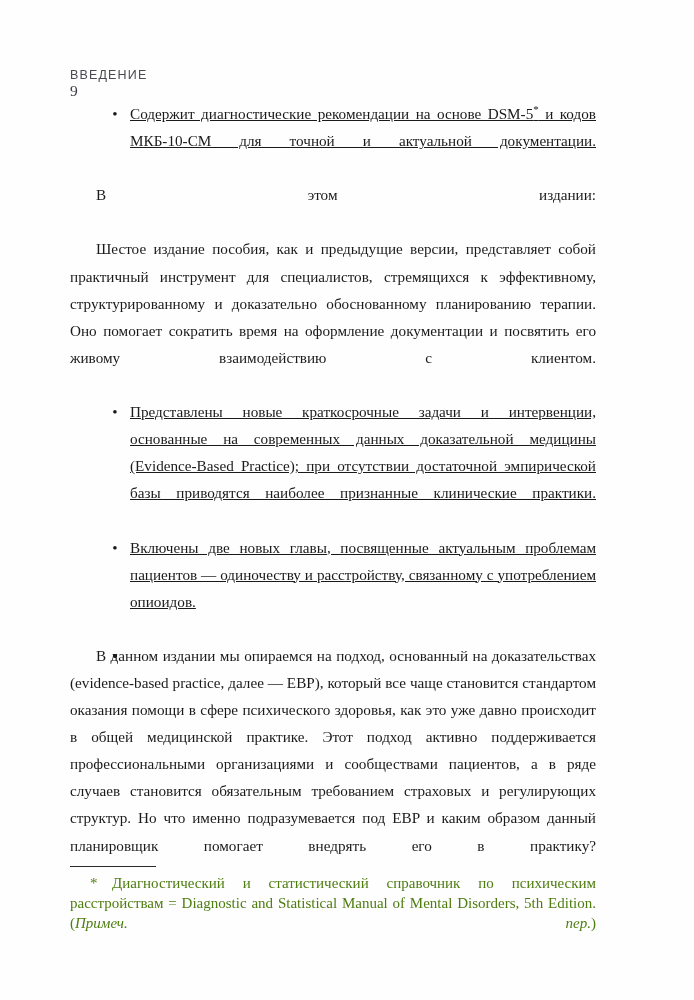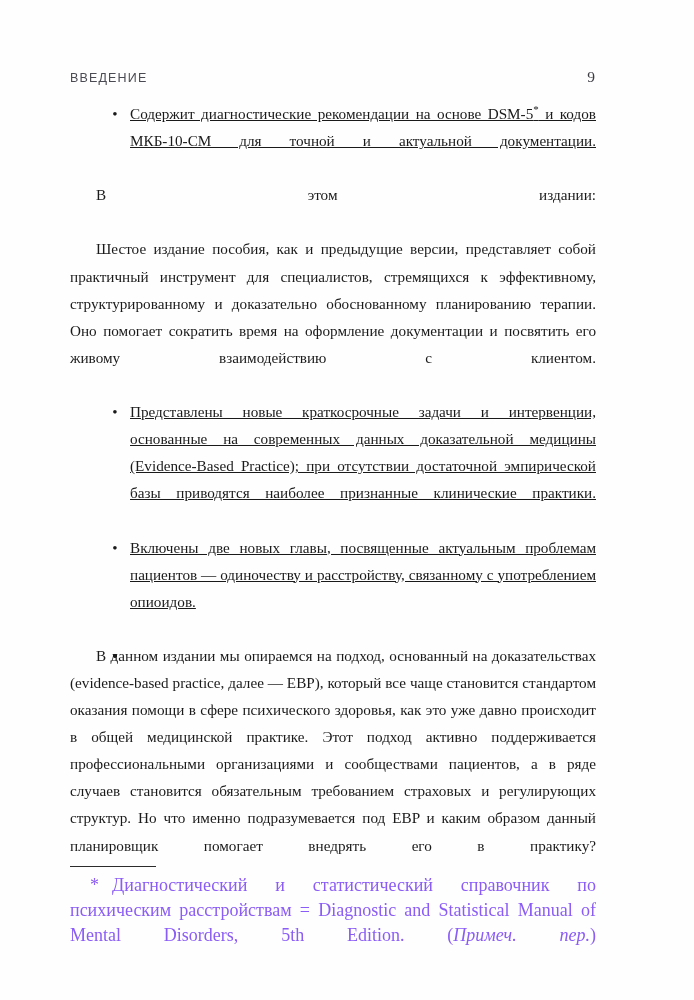--- a/index.html
+++ b/index.html
@@ -23,20 +23,21 @@
   
   .running-head {
     position: absolute;
     left: 70px;
     top: 68px;
     width: 525px;
     height: 20px;
     display: flex;
     align-items: baseline;
     justify-content: space-between;
+    flex-direction: column;
   }
   .running-head-title {
     font-family: "Liberation Sans", "DejaVu Sans", sans-serif;
     font-size: 12.5px;
     letter-spacing: 1.15px;
     color: #4a4a52;
     text-transform: uppercase;
     white-space: nowrap;
   }
   .running-head-folio {
@@ -114,25 +115,25 @@
     width: 526px;
   }
   .footnote-rule {
     width: 86px;
     height: 0;
     border-top: 1px solid #2b2b2b;
     margin: 0 0 6px 0;
   }
   .footnote-text {
     margin: 0;
-    font-size: 18px;
-    line-height: 25px;
+    font-size: 15px;
+    line-height: 20px;
     text-align: justify;
     text-justify: inter-word;
-    color: #8b5cf6;
+    color: #4d7c0f;
   }
   .footnote-text::after {
     content: "";
     display: inline-block;
     width: 100%;
   }
   .footnote-marker {
     display: inline-block;
     width: 42px;
     text-indent: 20px;

